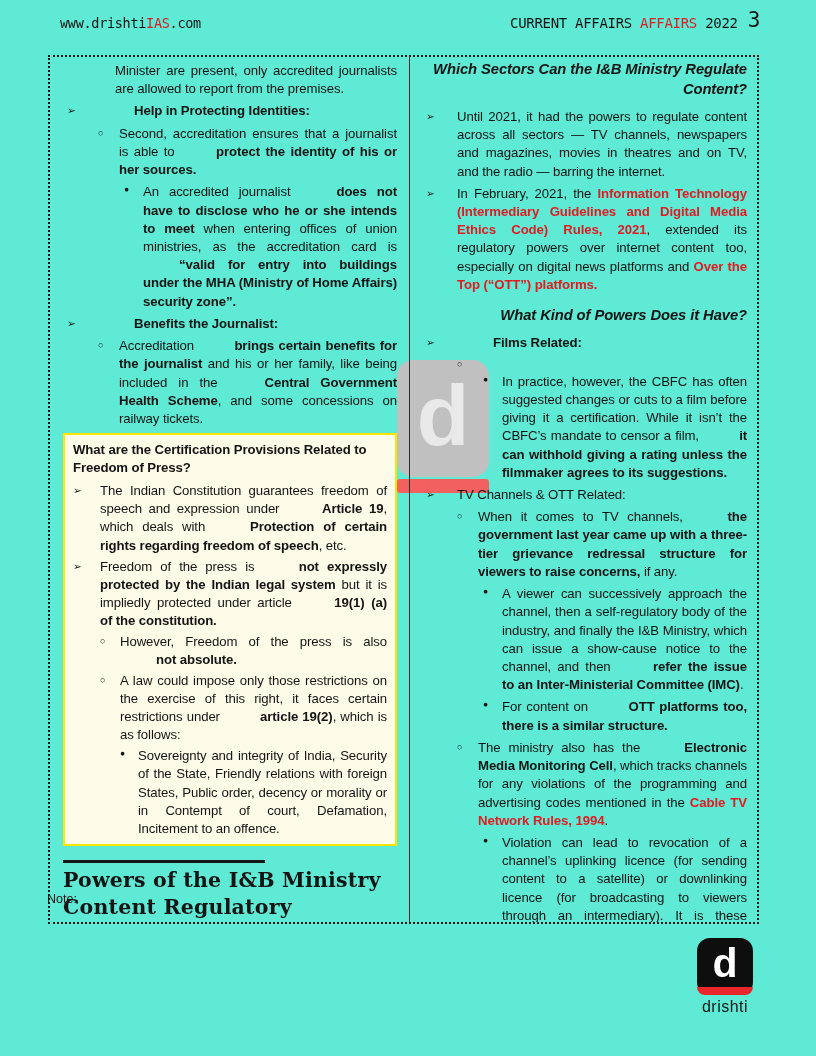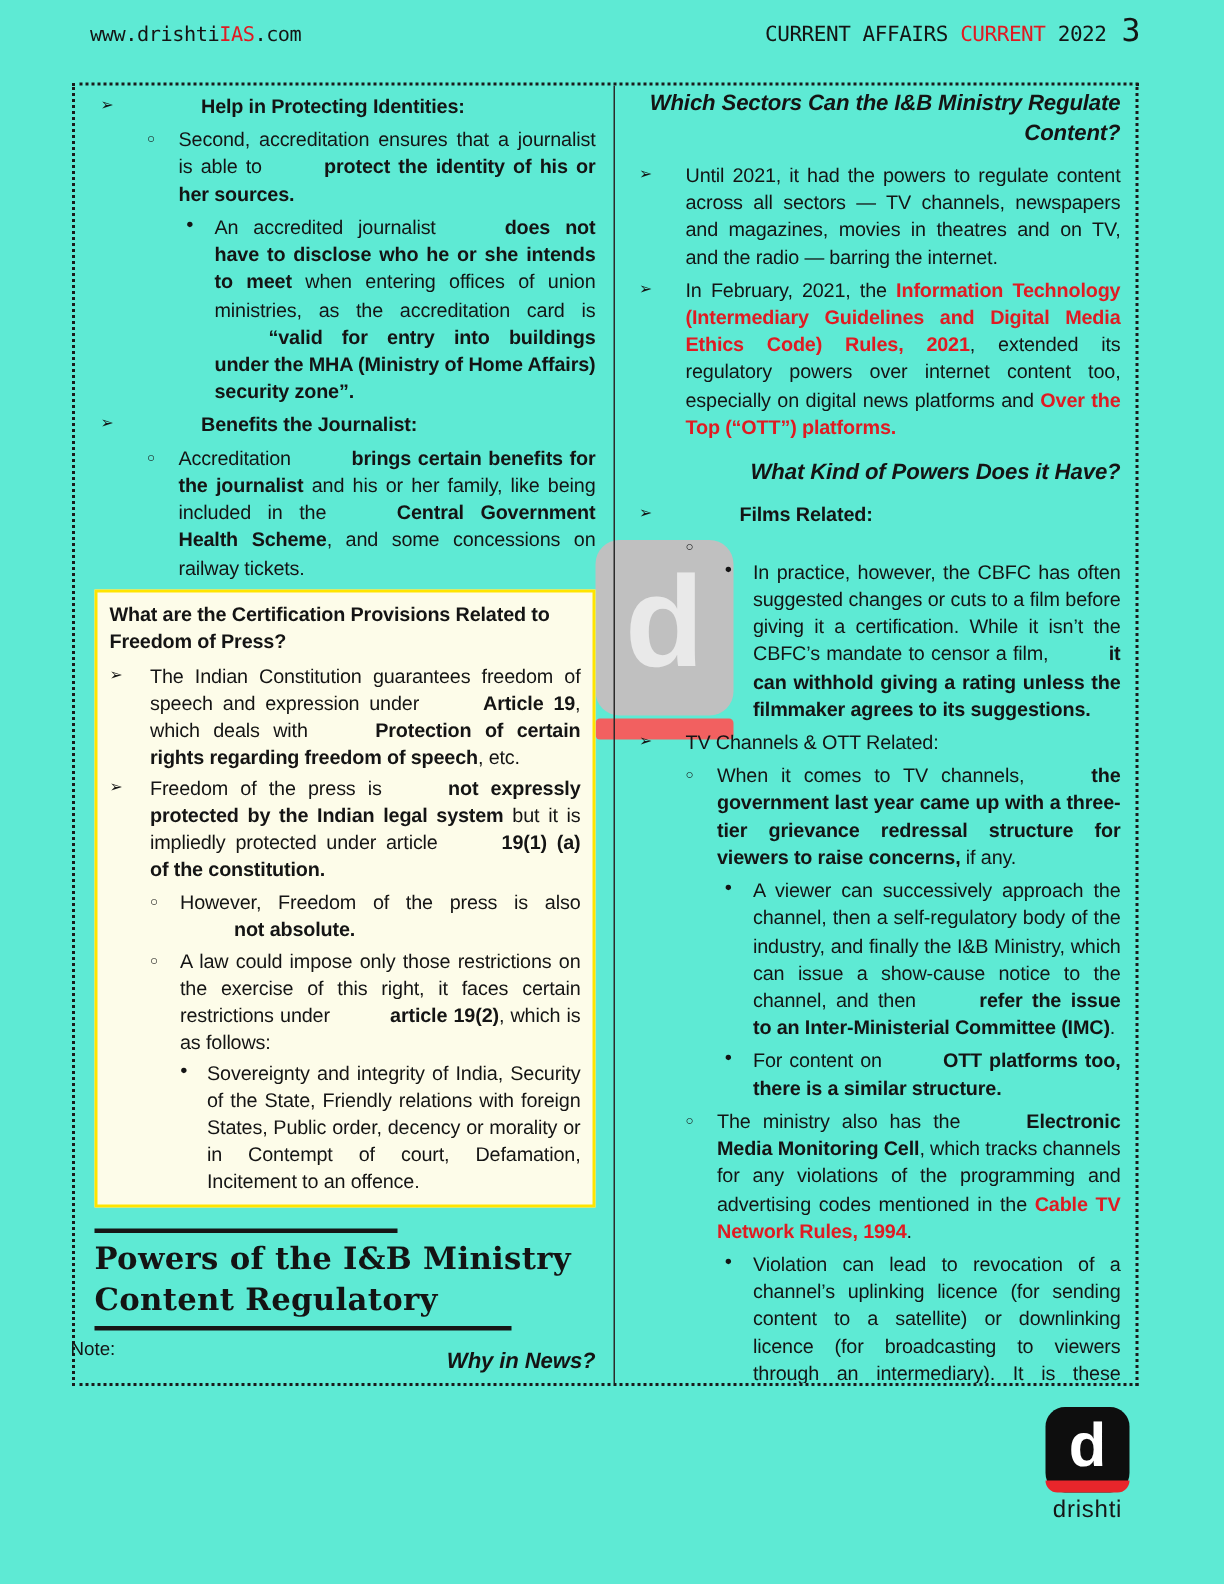--- a/index.html
+++ b/index.html
@@ -75,32 +75,33 @@
   .logo-redbar{position:absolute;left:0;right:0;bottom:0;height:8px;background:#e8262b;border-radius:0 0 13px 13px;}
   .logo-word{font-size:16px;letter-spacing:0.5px;margin-top:3px;color:#161616;}
 </style>
 </head>
 <body>
 
 <div class="page">
 
   <div class="header">
     <div class="site"><span>www.drishti</span><span class="r2">IAS</span><span>.com</span></div>
-    <div class="issue"><span>CURRENT AFFAIRS</span>&nbsp;<span class="r2">CURRENT</span>&nbsp;<span>2022</span><span class="pagenum">3</span></div>
+    <div class="issue"><span>CURRENT AFFAIRS</span>&nbsp;<span class="r2">AFFAIRS</span>&nbsp;<span>2022</span><span class="pagenum">3</span></div>
   </div>
 
   <div class="frame">
     <div class="watermark">
       <div class="wm-square">
         <span class="wm-d">d</span>
       </div>
       <div class="wm-redbar"></div>
     </div>
     <div class="columns">
       <div class="col col-left">
+          <div class="para cont"><span>Minister are present, only accredited journalists are allowed to report from the premises.</span></div>
           <div class="row lv1">
             <span class="g g-arrow">➢</span>
             <div class="t"><span class="b">Help in Protecting Identities:</span></div>
           </div>
           <div class="row lv2">
             <span class="g g-circle">○</span>
             <div class="t"><span>Second, accreditation ensures that a journalist is able to </span><span class="b">protect the identity of his or her sources.</span></div>
           </div>
           <div class="row lv3">
             <span class="g g-disc">●</span>

